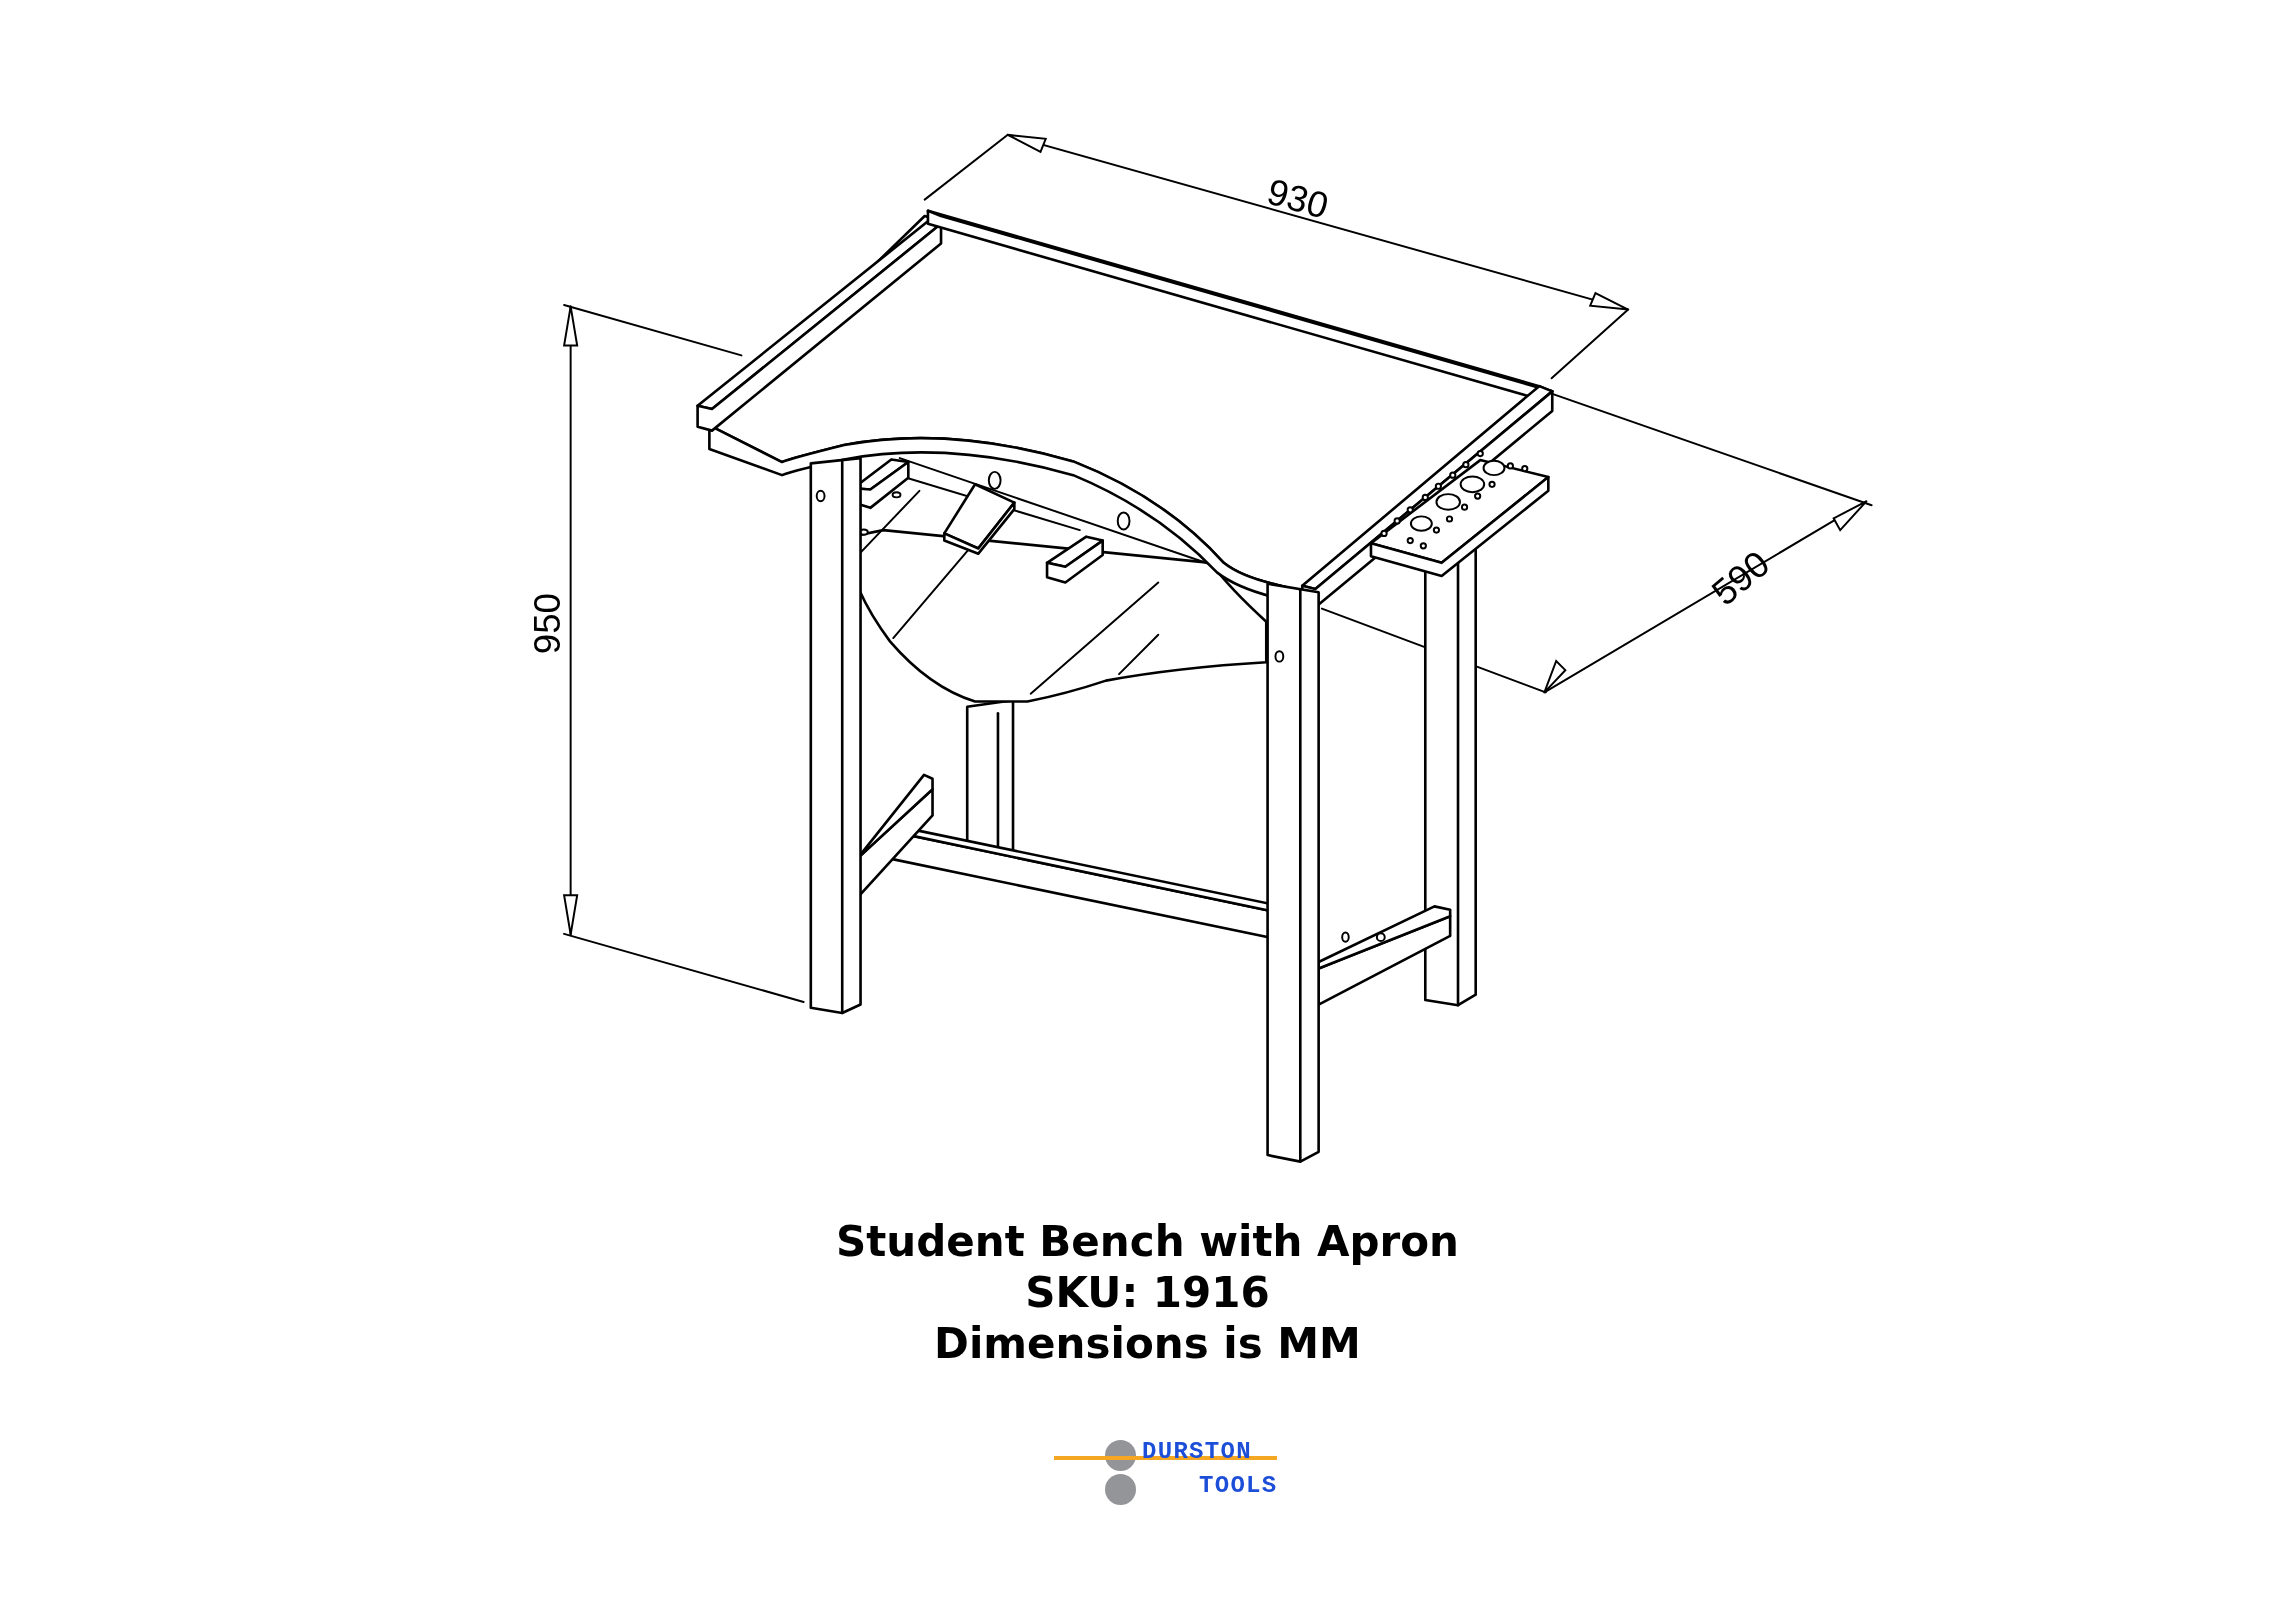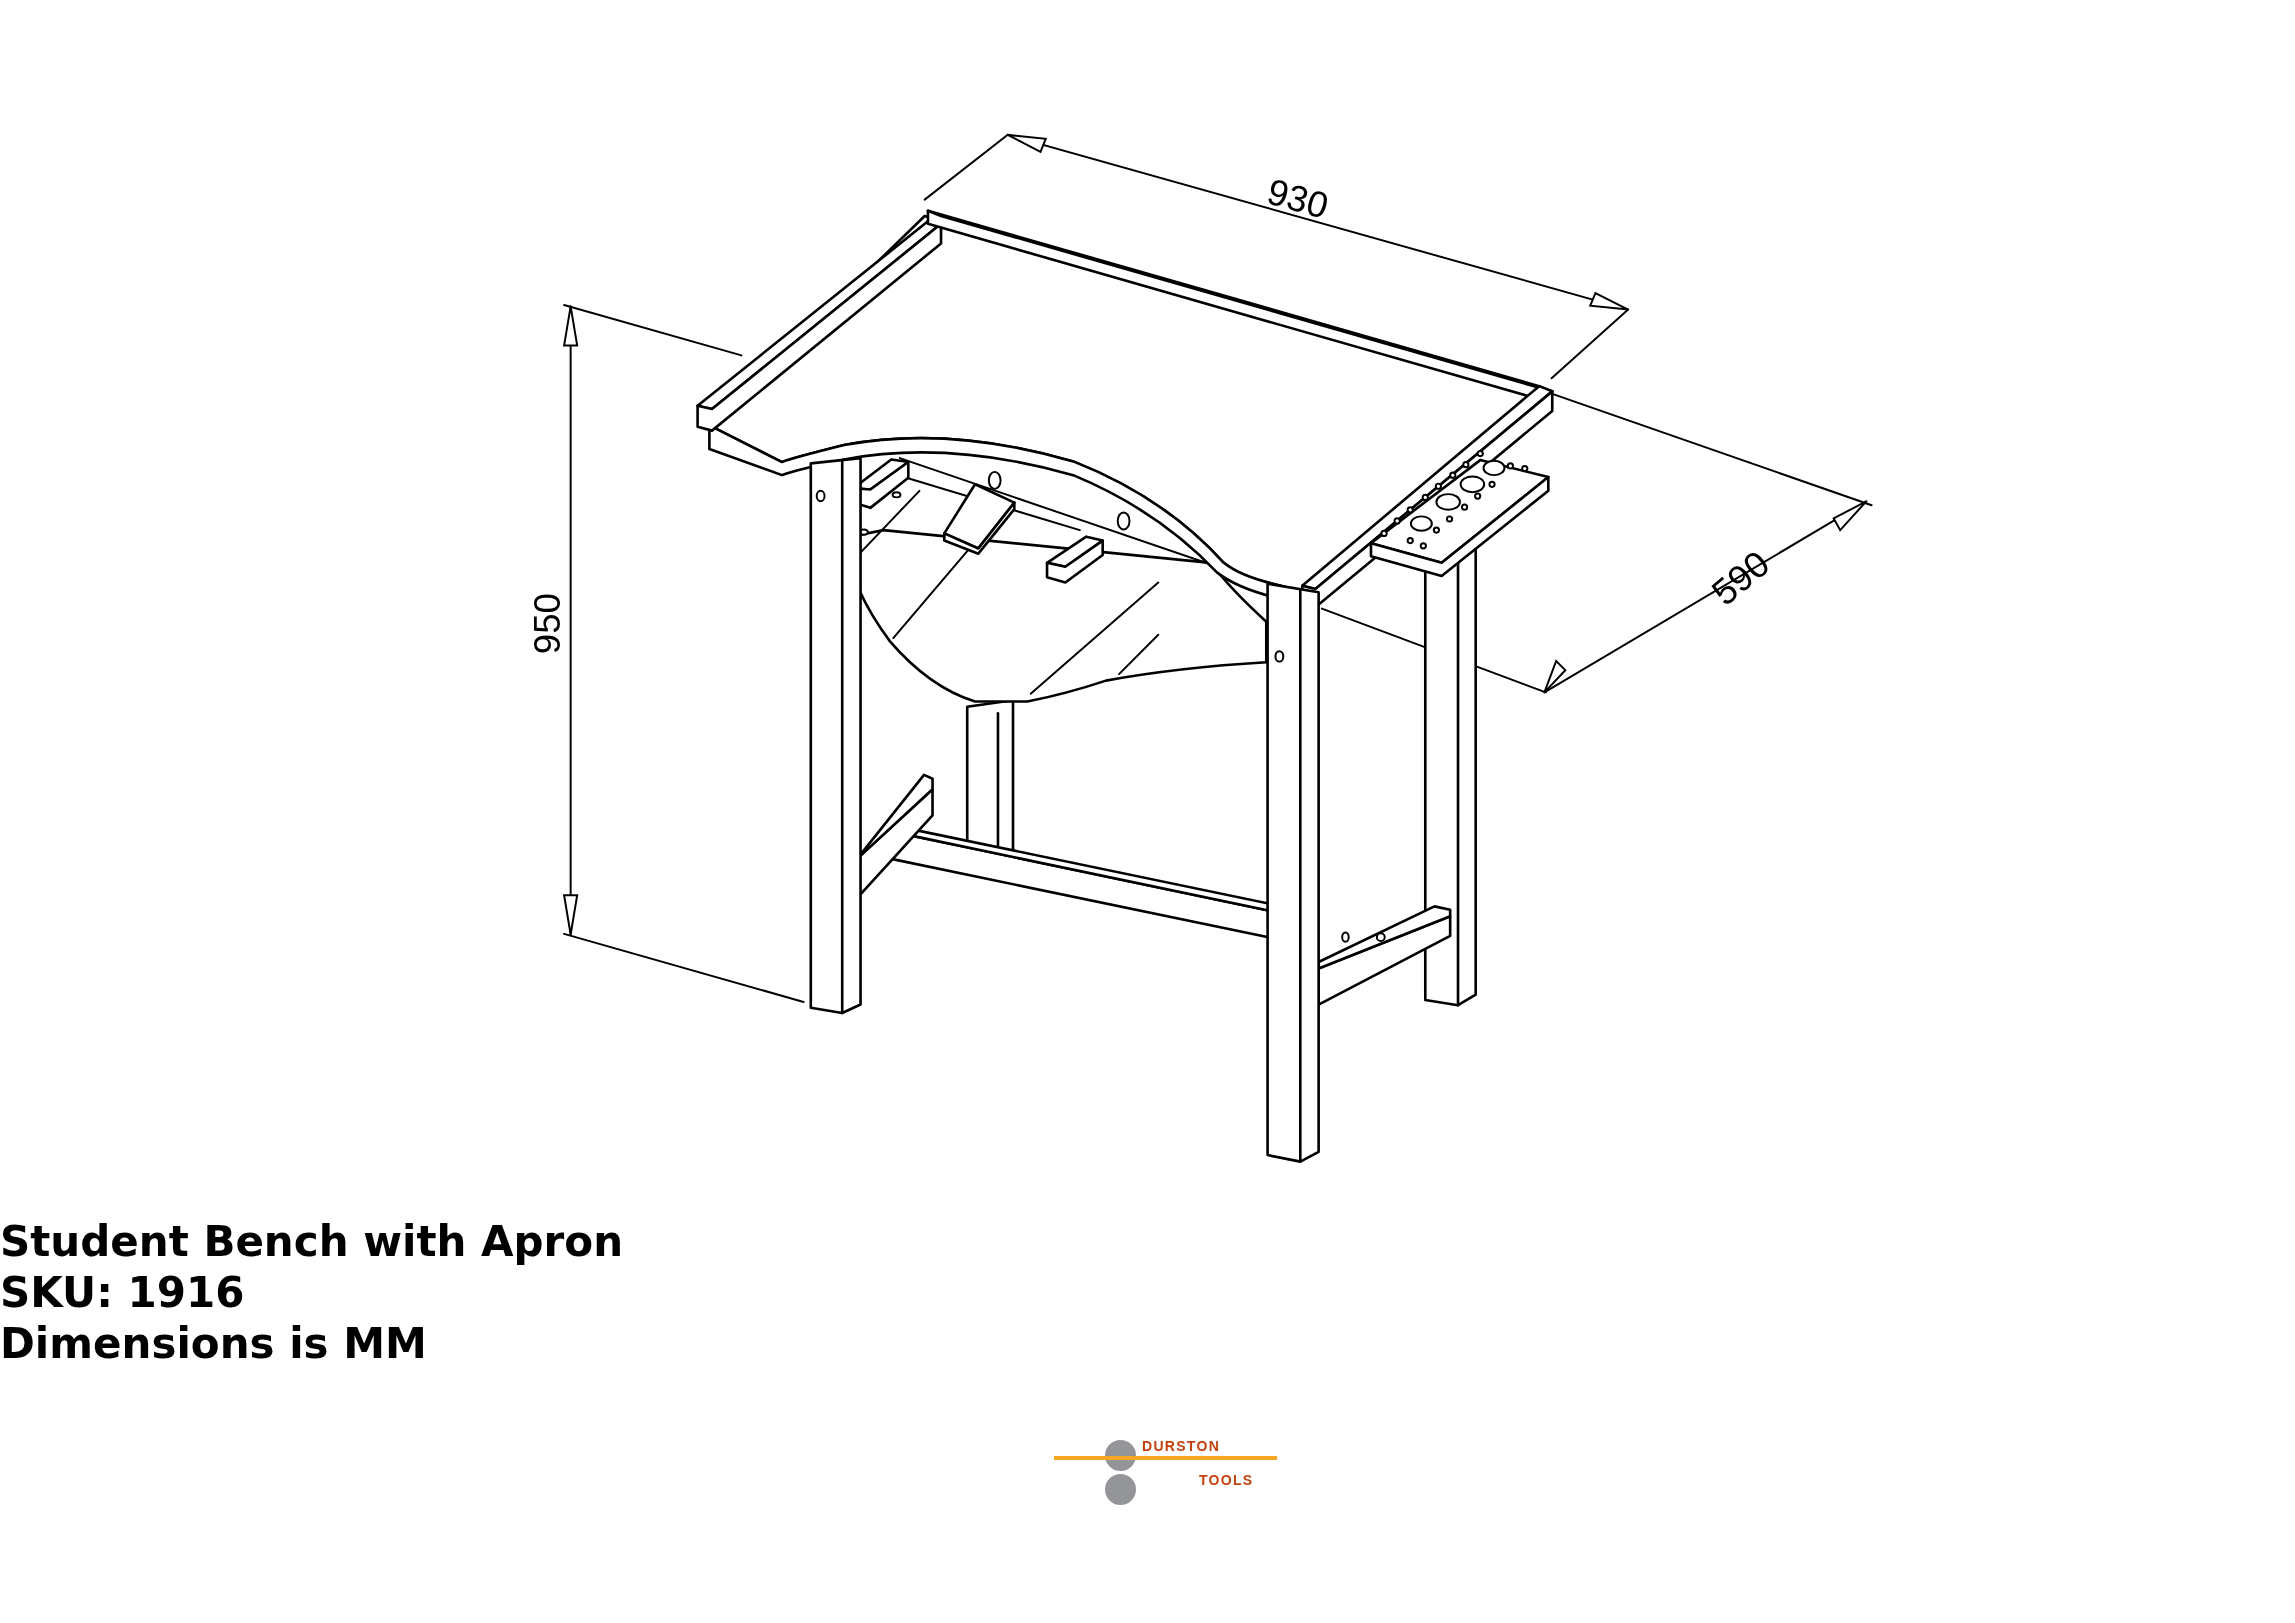--- a/index.html
+++ b/index.html
@@ -4,26 +4,26 @@
 <style>
   html, body { margin: 0; padding: 0; background: #ffffff; }
   body { width: 2295px; height: 1623px; position: relative; overflow: hidden; font-family: "Liberation Sans", sans-serif; }
   #drawing { position: absolute; left: 0; top: 0; width: 2295px; height: 1623px; }
   .ln { fill: none; stroke: #000; stroke-width: 4; stroke-linejoin: round; stroke-linecap: round; }
   .thin { fill: none; stroke: #000; stroke-width: 3; stroke-linejoin: round; stroke-linecap: round; }
   .arrow { fill: #fff; stroke: #000; stroke-width: 3; stroke-linejoin: miter; }
   .dimtxt { font-family: "Liberation Sans", sans-serif; font-size: 56px; fill: #000; font-weight: normal; }
   .hole { fill: #fff; stroke: #000; stroke-width: 3; }
   .face { fill: #fff; stroke: #000; stroke-width: 4; stroke-linejoin: round; }
-  #caption { position: absolute; left: 0; width: 2295px; top: 1216px; text-align: left; }
+  #caption { position: absolute; left: 0; width: 2295px; top: 1216px; text-align: center; }
   #caption div { font-family: "DejaVu Sans", sans-serif; font-weight: bold; font-size: 42px; line-height: 51px; color: #000; }
   #logo { position: absolute; left: 1054px; top: 1426px; width: 249px; height: 79px; }
   #logo .circle { position: absolute; width: 31px; height: 31px; border-radius: 50%; background: #939598; }
   #logo .bar { position: absolute; left: 0; top: 29.5px; width: 223px; height: 4.6px; background: #f5a623; }
-  #logo .word { position: absolute; font-family: Liberation Sans, sans-serif; font-weight: bold; font-size: 14px; letter-spacing: 1.3px; color: #c2410c; }
+  #logo .word { position: absolute; font-family: Liberation Mono, monospace; font-weight: bold; font-size: 24px; letter-spacing: 1.3px; color: #1d4ed8; }
 </style>
 </head>
 <body>
 
 <svg id="drawing" viewBox="0 0 3507 2480" xmlns="http://www.w3.org/2000/svg">
 
   <g>
     <line class="thin" x1="1413" y1="305" x2="1540" y2="206"></line>
     <line class="thin" x1="2371" y1="578" x2="2488" y2="473"></line>
     <line class="thin" x1="1540" y1="206" x2="2488" y2="473"></line>

